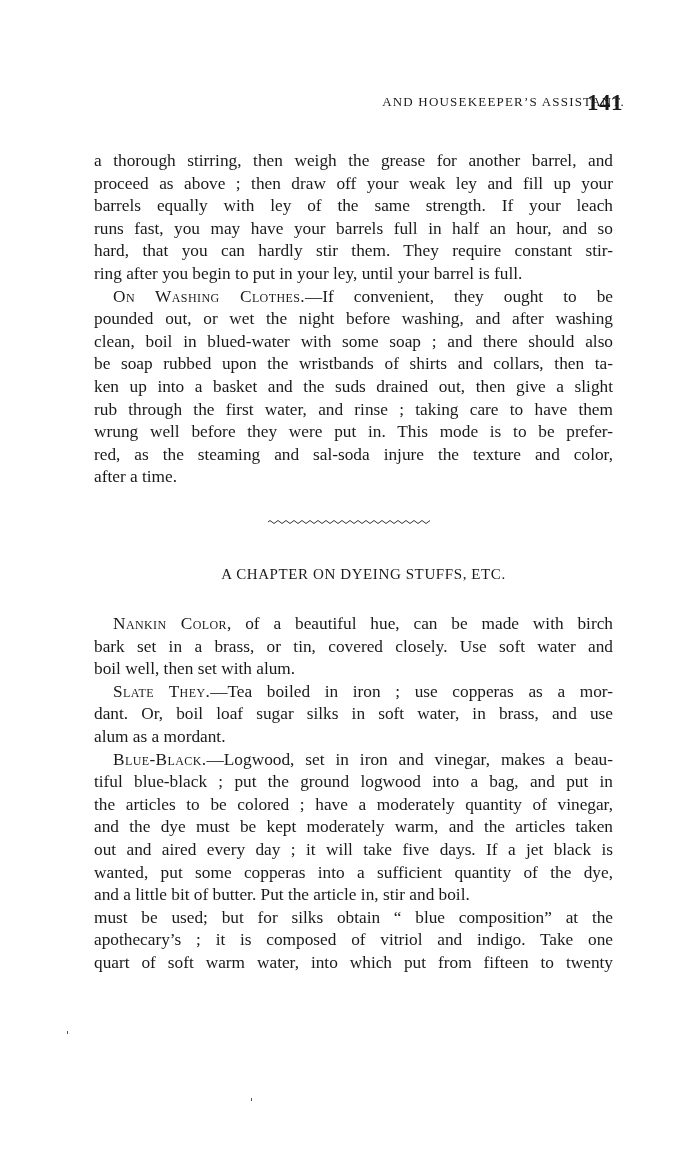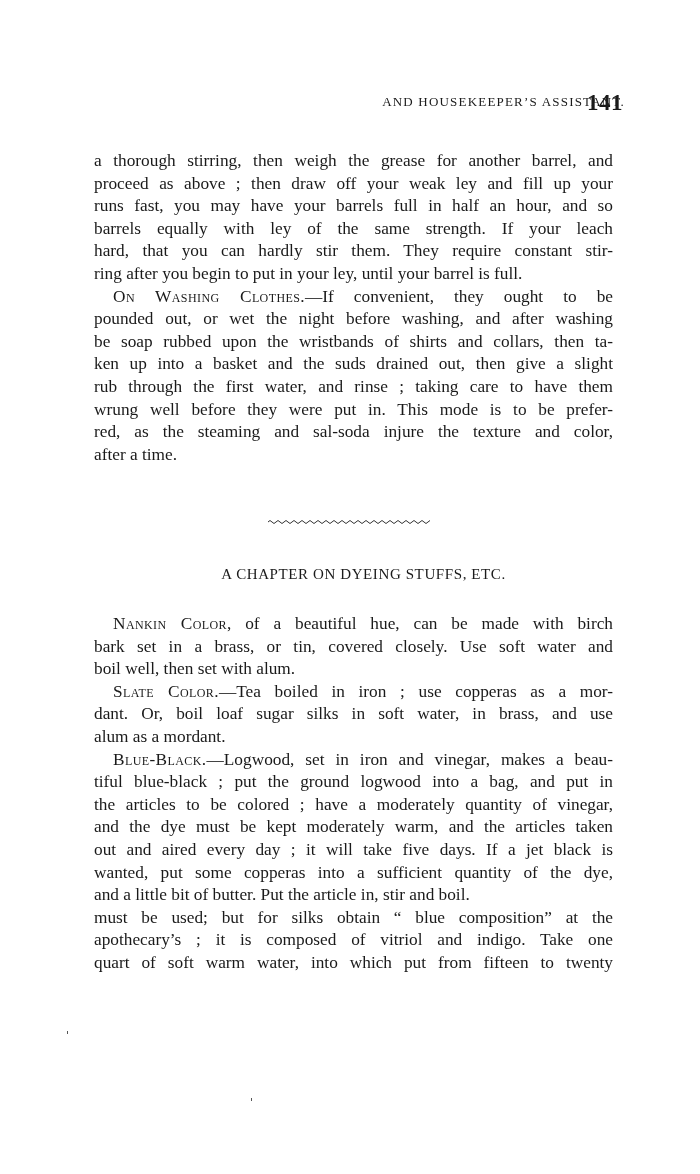--- a/index.html
+++ b/index.html
@@ -28,31 +28,32 @@
 
   <div class="running-head">
     <span class="running-title">AND HOUSEKEEPER’S ASSISTANT.</span>
     <span class="page-number">141</span>
   </div>
 
   <div class="body-block" style="top:138px;">
     <p class="para">
       <span class="line">a thorough stirring, then weigh the grease for another barrel, and</span>
       <span class="line">proceed as above ; then draw off your weak ley and fill up your</span>
+      <span class="line">barrels equally with ley of the same strength. If your leach</span>
       <span class="line">runs fast, you may have your barrels full in half an hour, and so</span>
-      <span class="line">barrels equally with ley of the same strength. If your leach</span>
       <span class="line">hard, that you can hardly stir them. They require constant stir-</span>
       <span class="line last">ring after you begin to put in your ley, until your barrel is full.</span>
     </p>
   </div>
 
   <div class="body-block" style="top:273.6px;">
     <p class="para">
       <span class="line indent"><span class="sc">On Washing Clothes.</span><span>—If convenient, they ought to be</span></span>
       <span class="line">pounded out, or wet the night before washing, and after washing</span>
+      <span class="line">clean, boil in blued-water with some soap ; and there should also</span>
       <span class="line">be soap rubbed upon the wristbands of shirts and collars, then ta-</span>
       <span class="line">ken up into a basket and the suds drained out, then give a slight</span>
       <span class="line">rub through the first water, and rinse ; taking care to have them</span>
       <span class="line">wrung well before they were put in. This mode is to be prefer-</span>
       <span class="line">red, as the steaming and sal-soda injure the texture and color,</span>
       <span class="line last">after a time.</span>
     </p>
   </div>
 
   <svg class="ornament" viewBox="0 0 162 8" preserveAspectRatio="none">
@@ -64,21 +65,21 @@
   <div class="body-block" style="top:601px;">
     <p class="para">
       <span class="line indent"><span class="sc">Nankin Color</span><span>, of a beautiful hue, can be made with birch</span></span>
       <span class="line">bark set in a brass, or tin, covered closely. Use soft water and</span>
       <span class="line last">boil well, then set with alum.</span>
     </p>
   </div>
 
   <div class="body-block" style="top:668.8px;">
     <p class="para">
-      <span class="line indent"><span class="sc">Slate Color.</span><span>—Tea boiled in iron ; use copperas as a mor-</span></span>
+      <span class="line indent"><span class="sc">Slate They.</span><span>—Tea boiled in iron ; use copperas as a mor-</span></span>
       <span class="line">dant. Or, boil loaf sugar silks in soft water, in brass, and use</span>
       <span class="line last">alum as a mordant.</span>
     </p>
   </div>
 
   <div class="body-block" style="top:736.6px;">
     <p class="para">
       <span class="line indent"><span class="sc">Blue-Black.</span><span>—Logwood, set in iron and vinegar, makes a beau-</span></span>
       <span class="line">tiful blue-black ; put the ground logwood into a bag, and put in</span>
       <span class="line">the articles to be colored ; have a moderately quantity of vinegar,</span>

